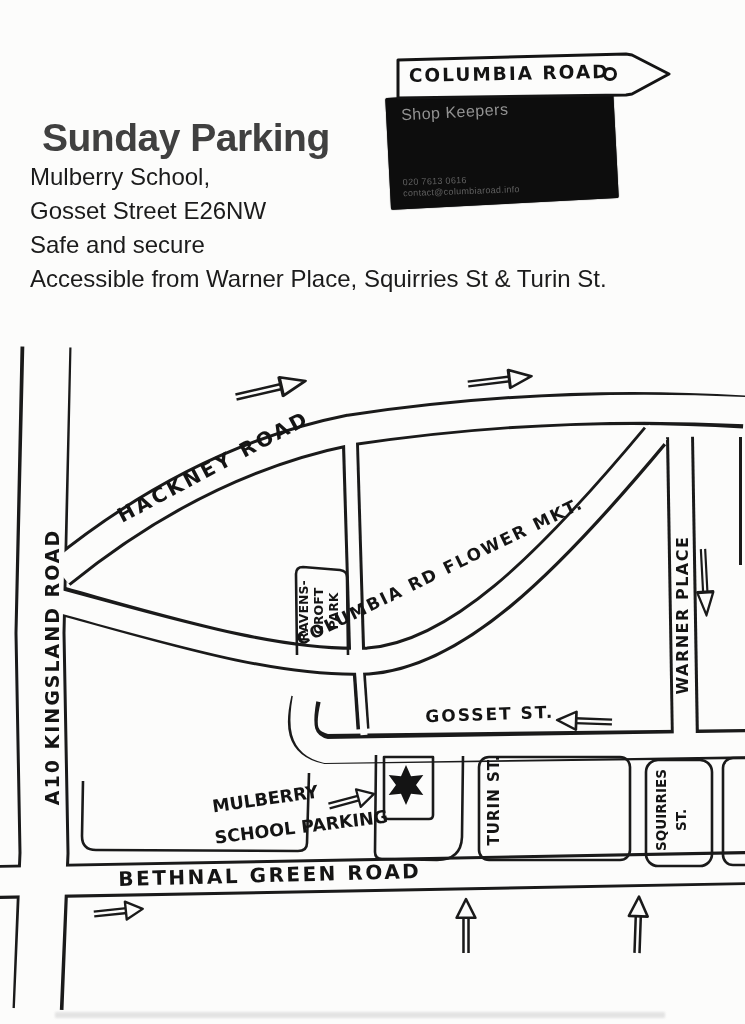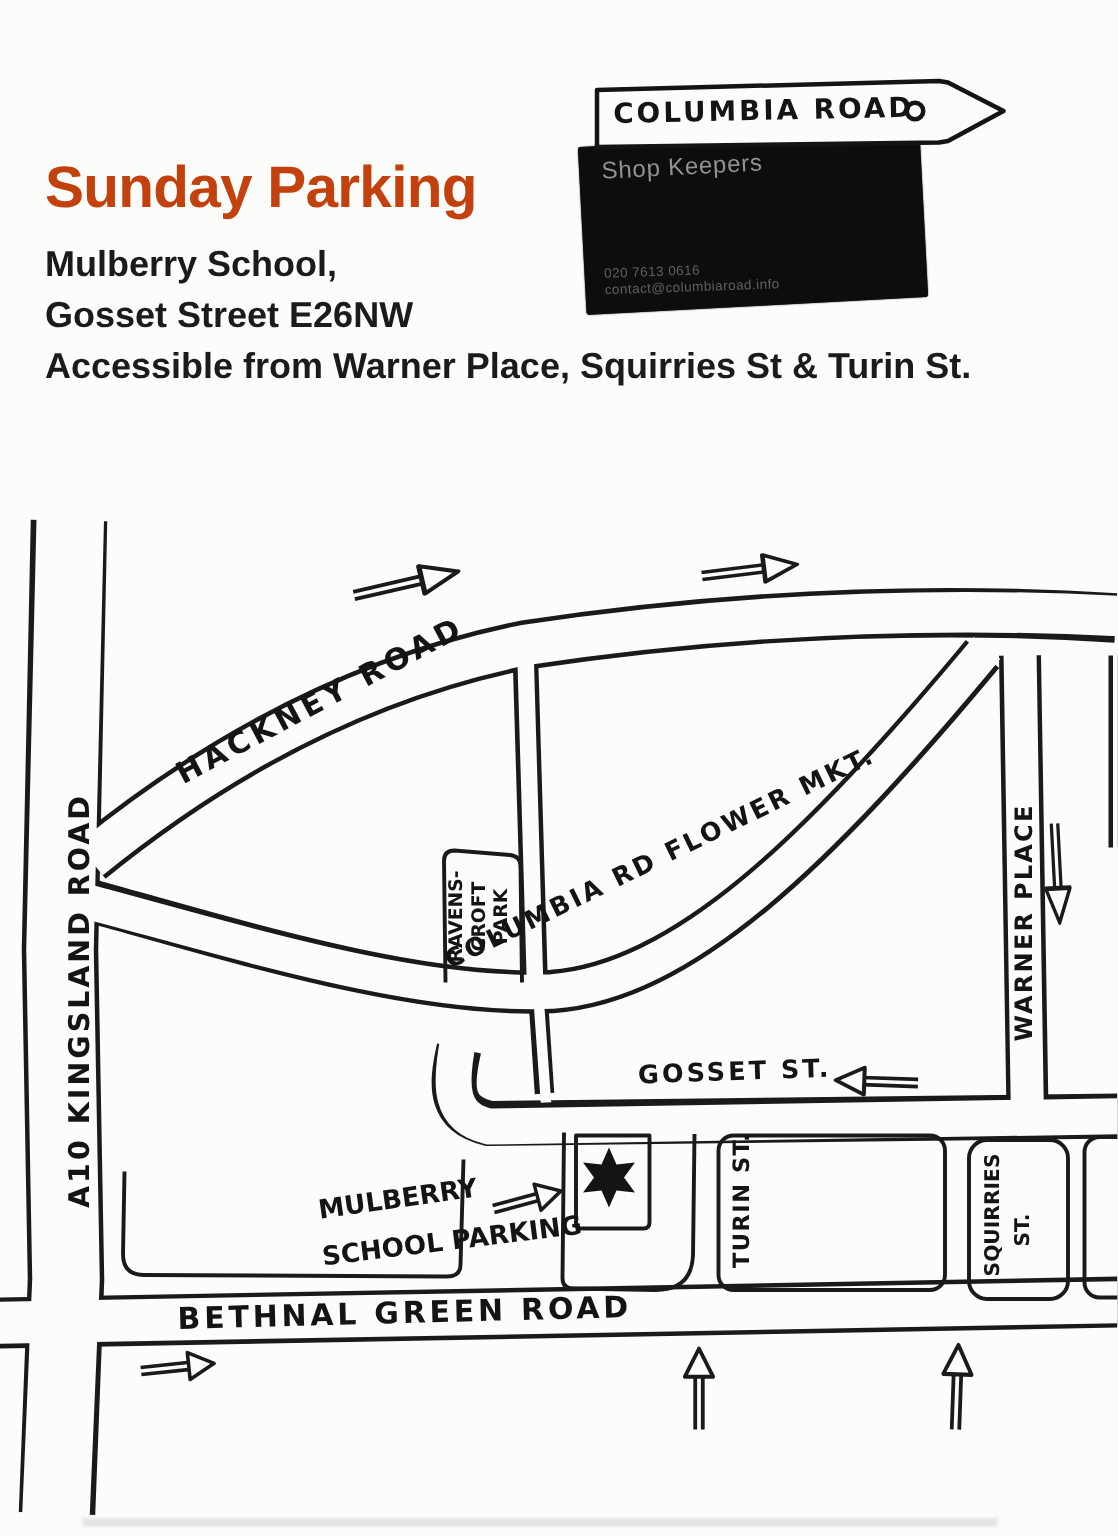--- a/index.html
+++ b/index.html
@@ -7,26 +7,26 @@
     width:745px;height:1024px;
     background:#fcfcfb;
     overflow:hidden;
     font-family:"Liberation Sans", sans-serif;
     position:relative;
   }
   .page{position:absolute;inset:0;}
 
   
   .title{
-    position:absolute;left:30px;top:104px;margin:0;
-    font-size:39px;font-weight:700;letter-spacing:-0.5px;color:#c2410c;
+    position:absolute;left:30px;top:104px;margin:12px;
+    font-size:39px;font-weight:700;letter-spacing:-0.5px;color:#404040;
   }
   .info{
     position:absolute;left:30px;top:160px;width:690px;
-    font-size:24px;font-weight:700;line-height:34px;color:#1b1b1b;
+    font-size:24px;font-weight:400;line-height:34px;color:#1b1b1b;
   }
 
   
   .card{
     position:absolute;left:388px;top:92px;width:228px;height:112px;
     background:#0d0d0d;border-radius:2px;
     transform:rotate(-3deg);
     box-shadow:0 0 1px #000;
   }
   .card-company{
@@ -78,20 +78,21 @@
   <svg class="sign" width="290" height="62" viewBox="0 0 290 62">
     <polygon points="6,14 234,8 240,9 277,28 240,48 234,49 6,52" fill="#fcfcfb" stroke="#141414" stroke-width="3" stroke-linejoin="round"></polygon>
     <circle cx="218" cy="28" r="5.5" fill="#fcfcfb" stroke="#141414" stroke-width="3"></circle>
     <text x="17" y="36" transform="rotate(-1.2 17 36)">COLUMBIA ROAD</text>
   </svg>
 
   <h1 class="title">Sunday Parking</h1>
   <div class="info">
     <div>Mulberry School,</div>
     <div>Gosset Street E26NW</div>
+    <div>Safe and secure</div>
     <div>Accessible from Warner Place, Squirries St &amp; Turin St.</div>
   </div>
 
   <svg class="map" width="745" height="688" viewBox="0 0 745 688">
     <defs>
       <g id="arrow">
         <path class="arrow-line" d="M0 -2.4 L33 -2.4 M0 2.4 L33 2.4"></path>
         <path class="arrow-head" d="M32 -9 L49 0 L32 9 Z"></path>
       </g>
     </defs>

